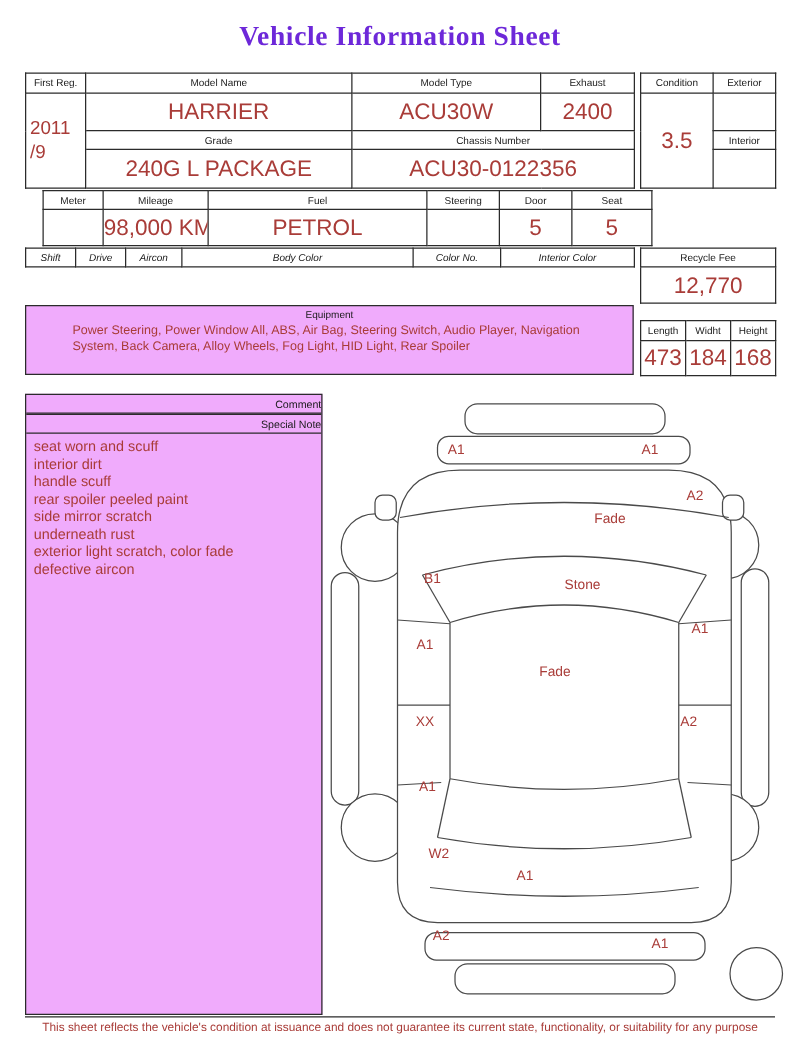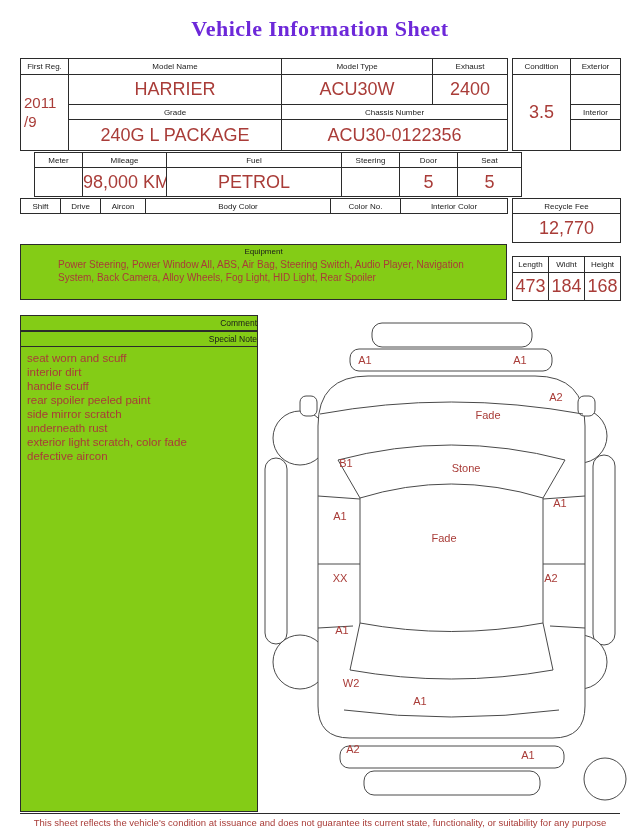--- a/index.html
+++ b/index.html
@@ -26,21 +26,21 @@
     font-size:18px; white-space:nowrap;
   }
   .v-lg { font-size:15px; }
   .v-md { font-size:13px; }
   .v-sm { font-size:10.5px; }
   .v-xl { font-size:20px; }
   td.reg {
     font-size:15px; text-align:left; padding:2px 3px; white-space:pre-line;
     line-height:1.25; vertical-align:middle;
   }
-  .box { border:1px solid var(--border); background:#84cc16; }
+  .box { border:1px solid var(--border); background:#f0abfc; }
   .equip-hdr { font-size:8px; text-align:center; padding:2px 0 1px; color:#1a1a1a; }
   .equip-text {
     color:var(--red); font-size:10px; line-height:1.32; padding:1px 5px 2px;margin-left:32px;
   }
   .panel { display:flex; flex-direction:column; }
   .panel-hdr {
     font-size:8.5px; text-align:right; padding:2px 0;
     border-bottom:1px solid var(--border); color:#1a1a1a; flex:0 0 auto;
   }
   .panel-hdr.mid { border-top:1px solid var(--border); }
@@ -143,21 +143,21 @@
         <td class="vl v-md">98,000 KM</td>
         <td class="vl v-lg">PETROL</td>
         <td class="vl"></td>
         <td class="vl">5</td>
         <td class="vl">5</td>
       </tr>
     </tbody>
   </table>
 
 
-  <table class="grid abs" style="left:20px; top:198px; width:487px;">
+  <table class="grid abs" style="left:20px; top:198px; width:487px;font-style:italic;">
     <colgroup>
         <col style="width:40px">
         <col style="width:40px">
         <col style="width:45px">
         <col style="width:185px">
         <col style="width:70px">
         <col style="width:107px">
       </colgroup>
     <tbody>
       <tr style="height:15px;">

